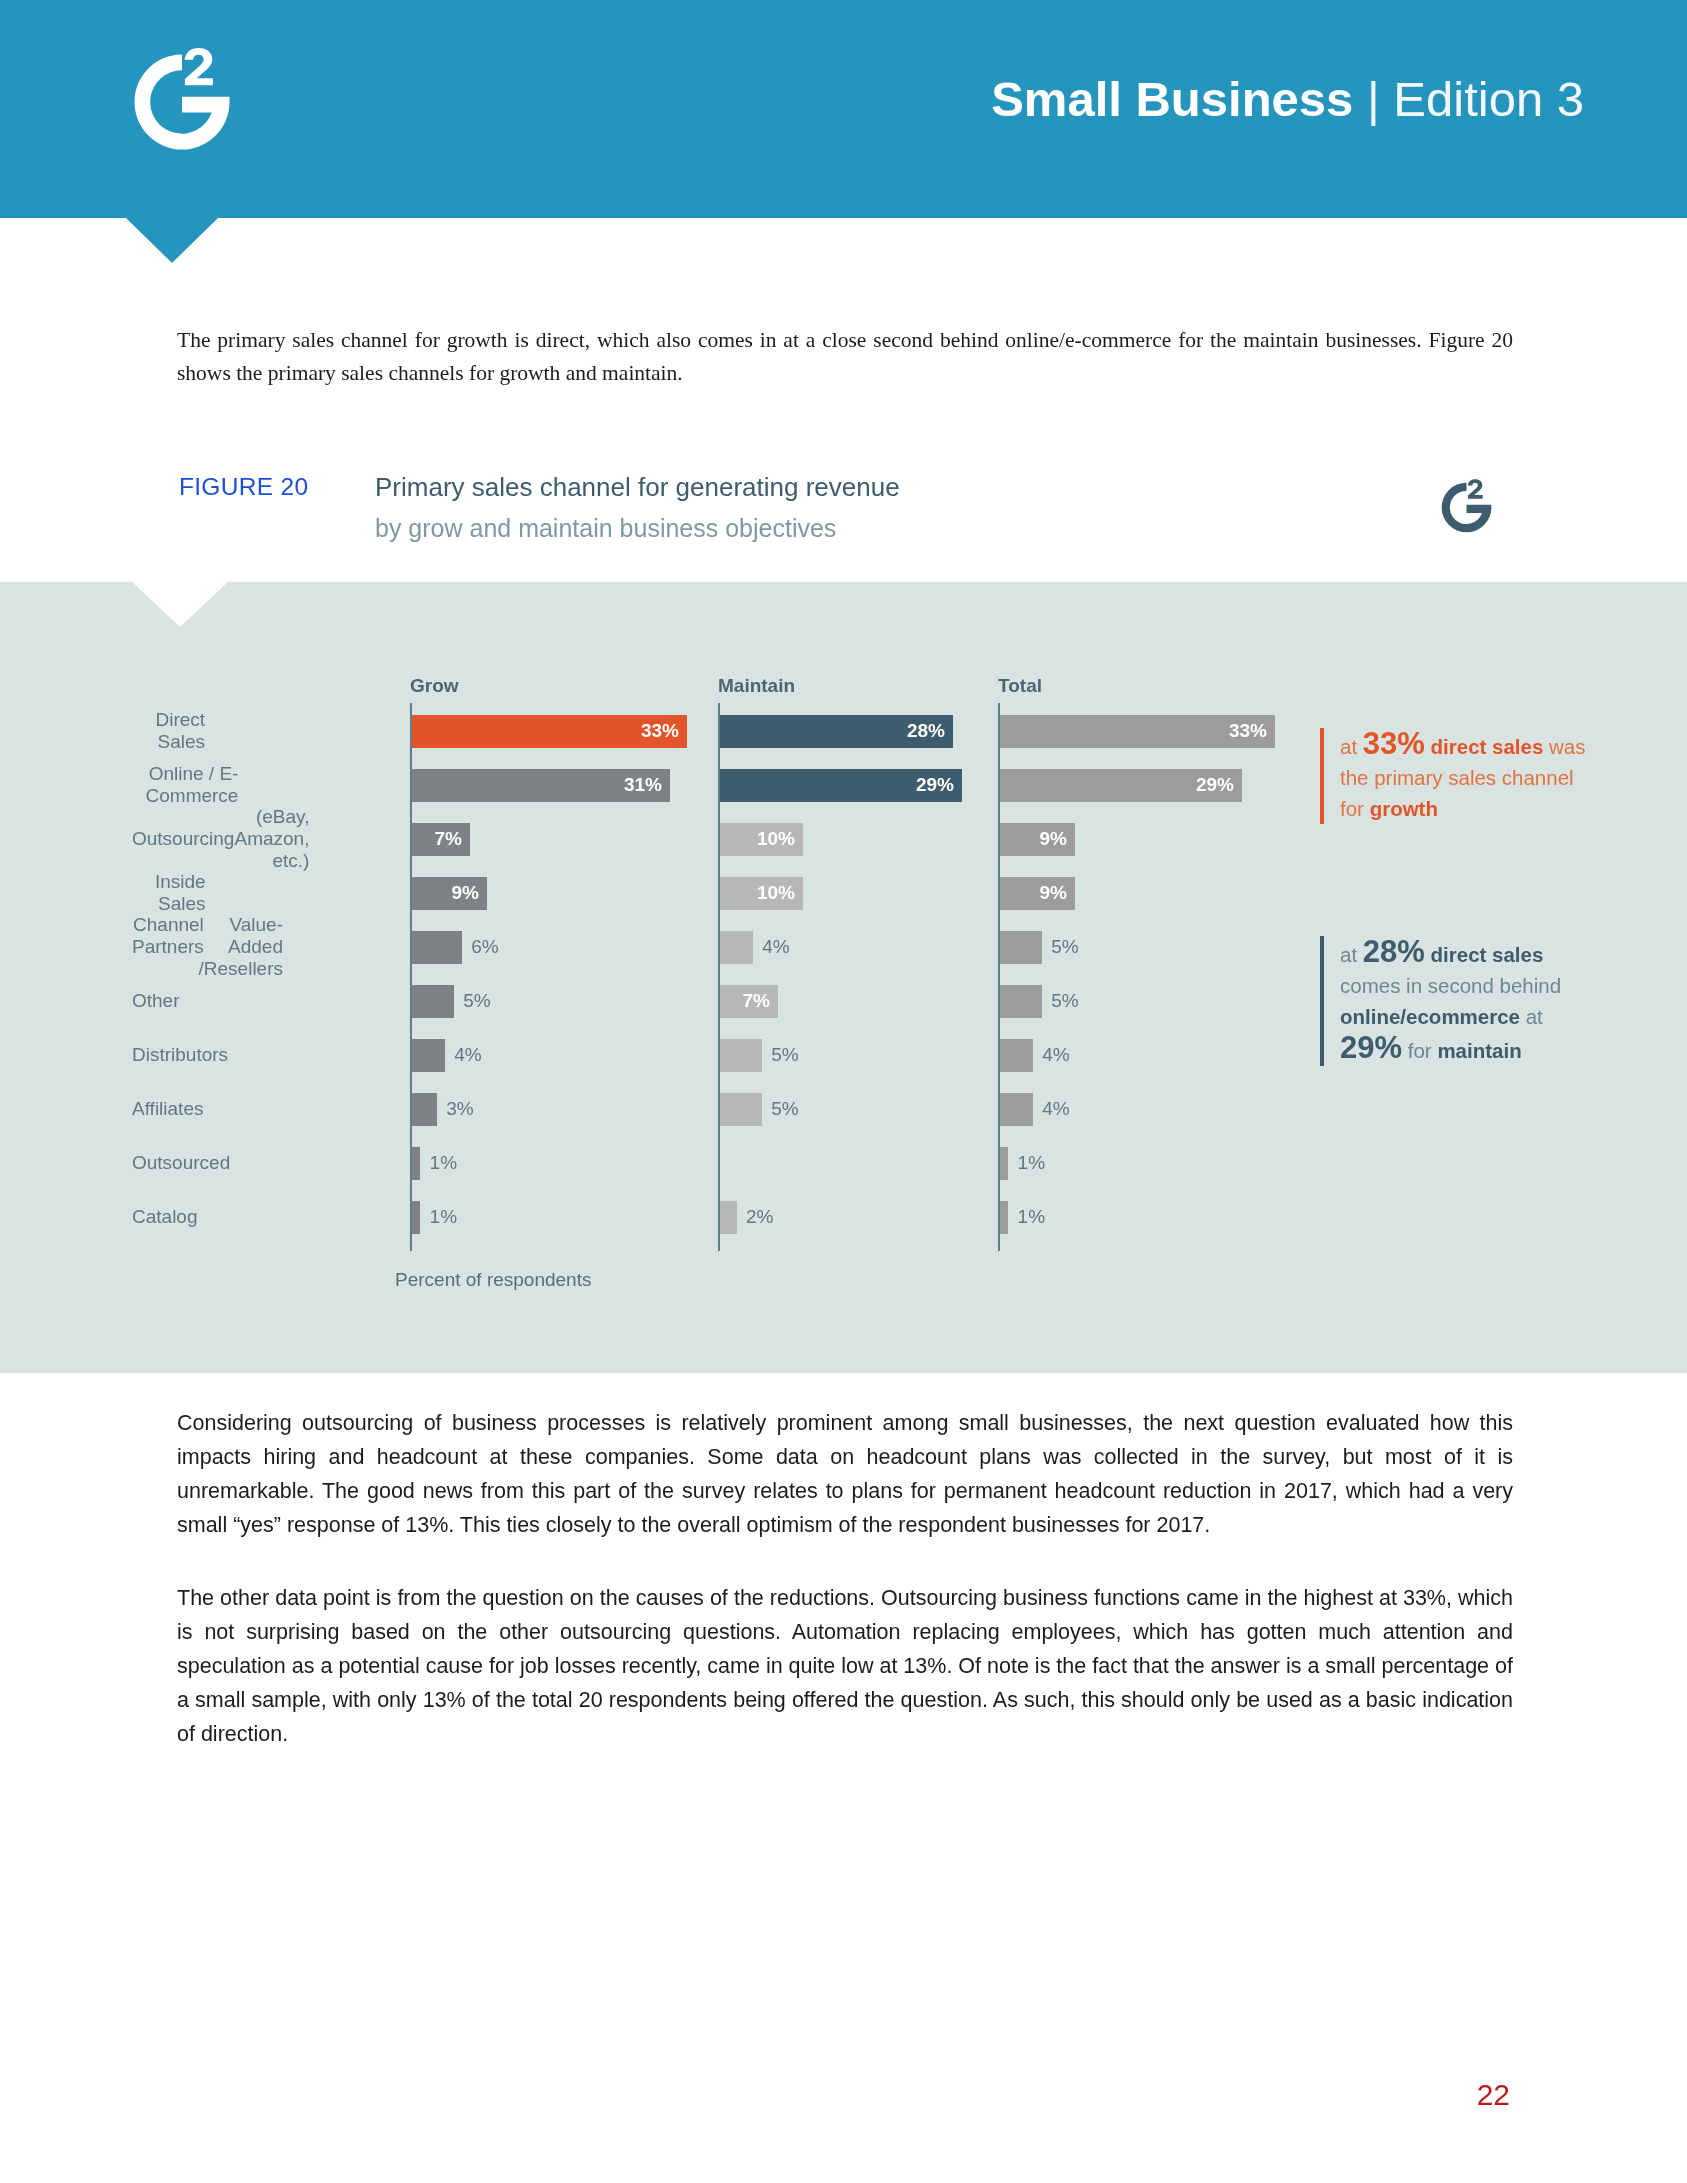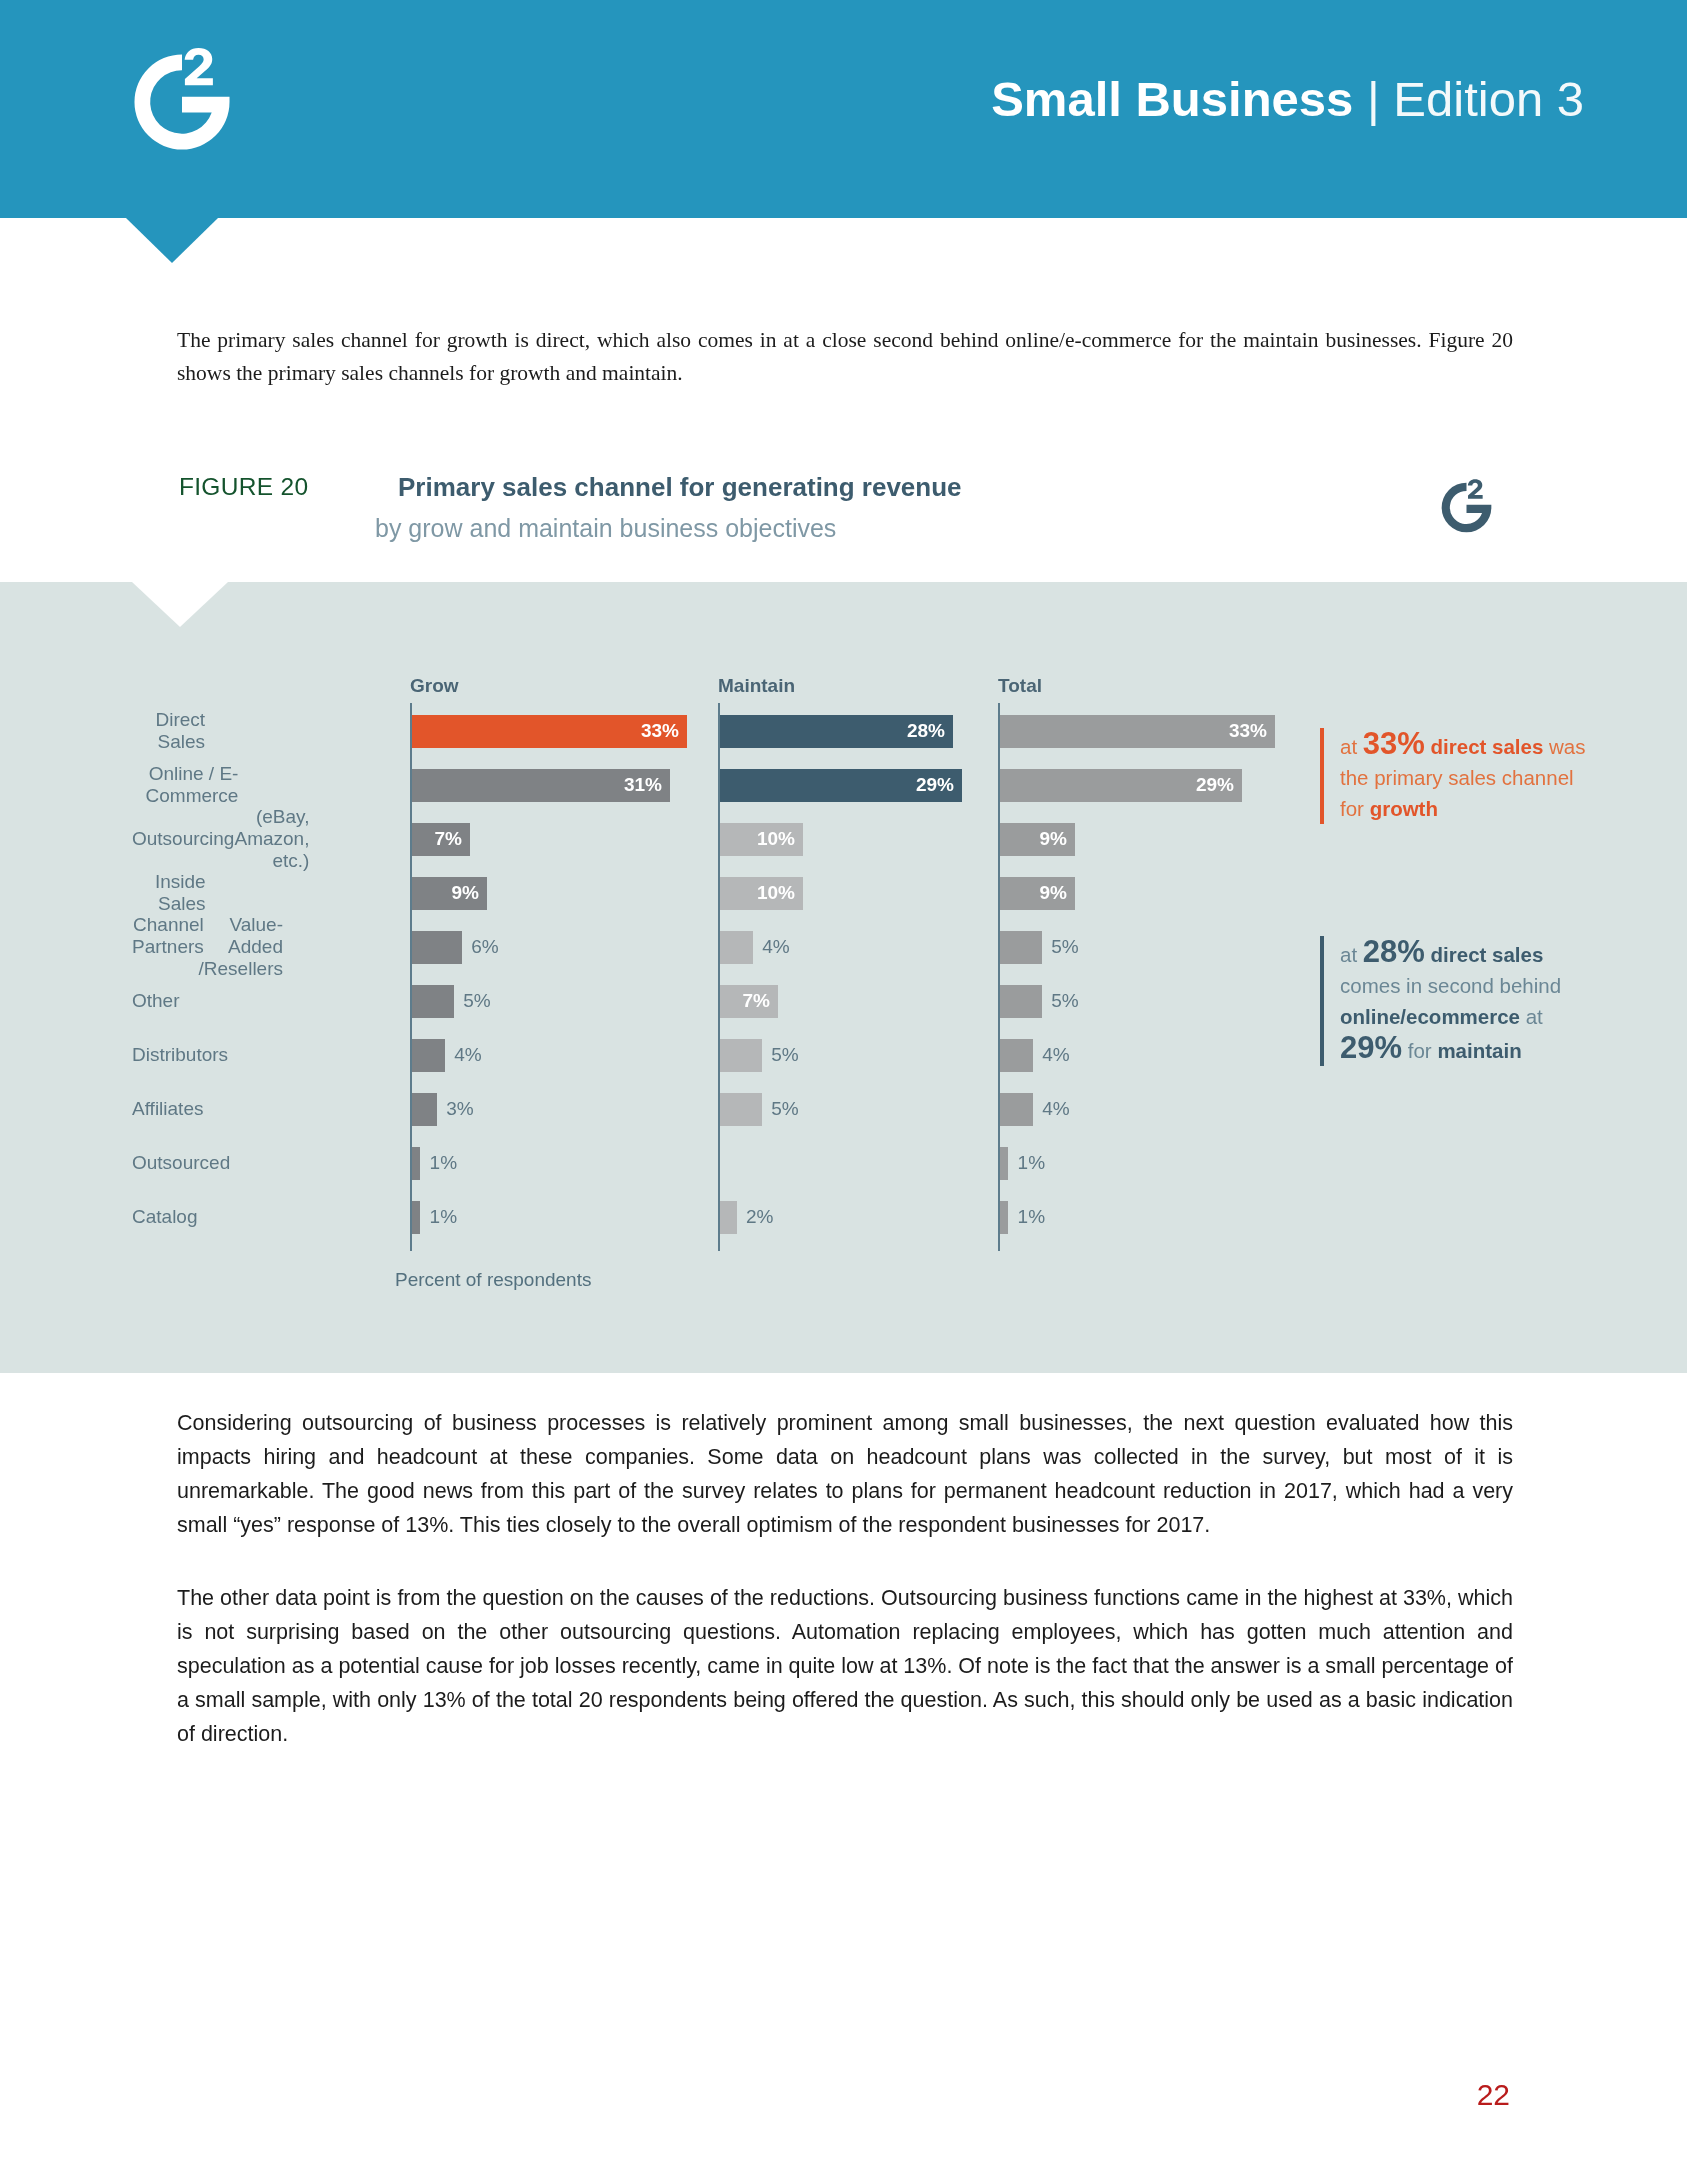--- a/index.html
+++ b/index.html
@@ -37,25 +37,25 @@
   .intro {
     position:absolute; left:177px; top:324px; width:1336px;
     font-size:21.5px; line-height:33px; color:#1c1c1c;
     text-align:justify;
     font-family:Liberation Serif, serif;
   }
 
   
   .fig-label {
     position:absolute; left:179px; top:473px;
-    font-size:24.5px; letter-spacing:0.3px; color:#14532d; font-weight:400;
+    font-size:24.5px; letter-spacing:0.3px; color:#1d4ed8; font-weight:400;
   }
   .fig-title {
     position:absolute; left:375px; top:470px; width:992px;
-    font-size:26px; font-weight:bold; color:#3d5c6e; line-height:34px;margin-left:23px;
+    font-size:26px; font-weight:normal; color:#3d5c6e; line-height:34px;
   }
   .fig-sub {
     position:absolute; left:375px; top:511px; width:992px;
     font-size:25px; font-weight:300; color:#7f98a5; line-height:34px;
   }
   .g2-logo-fig { position:absolute; left:1432px; top:473px; width:69px; height:69px; }
 
   
   .chart-panel {
     position:absolute; left:0; top:582px; width:1687px; height:791px;

